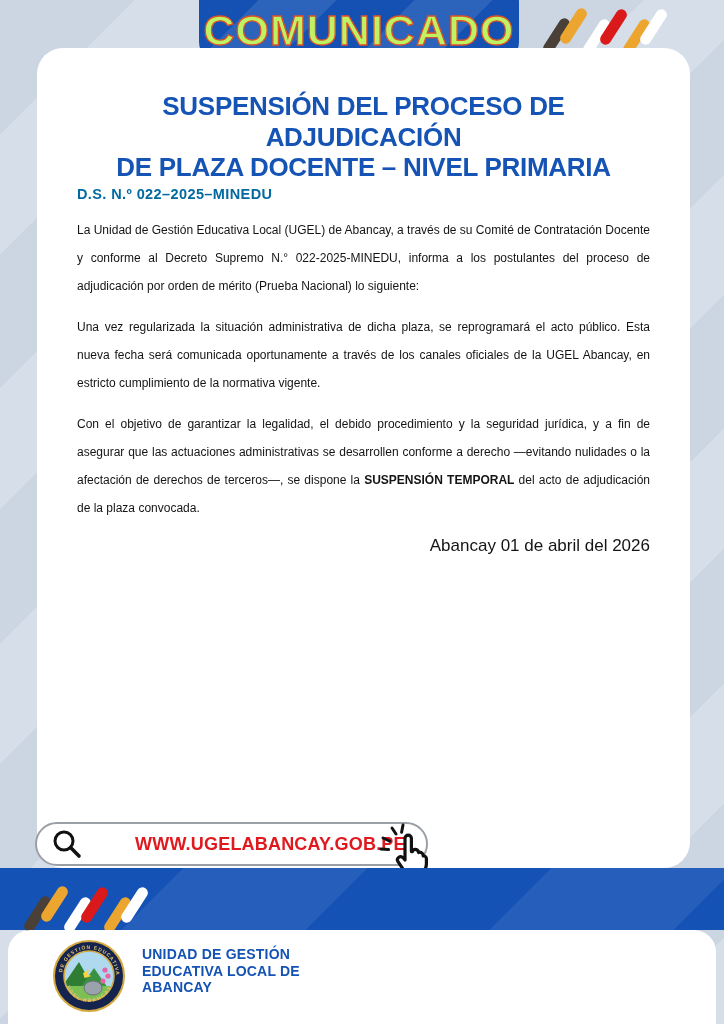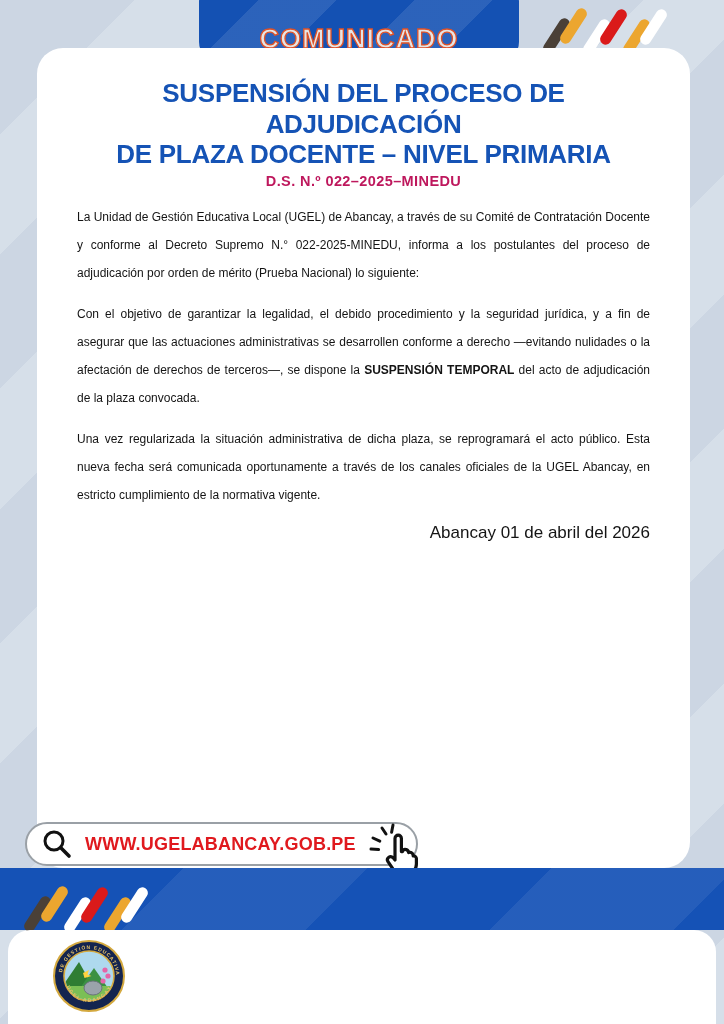--- a/index.html
+++ b/index.html
@@ -11,55 +11,56 @@
   
   .banner {
     position:absolute; left:199px; top:-18px; width:320px; height:80px;
     background:#1451b3; border-radius:20px; overflow:hidden;
     display:flex; align-items:flex-end; justify-content:center;
     padding-bottom:7px; box-sizing:border-box;
   }
   .banner::before { content:""; position:absolute; inset:0;
     background:repeating-linear-gradient(135deg,rgba(255,255,255,0) 0 55px,rgba(255,255,255,.10) 55px 110px); }
   .banner-label {
-    position:relative; font-size:27px; font-weight:bold; letter-spacing:1px;
-    color:#e5e5e5; -webkit-text-stroke:1.3px #e05126;
+    position:relative; font-size:43px; font-weight:bold; letter-spacing:1px;
+    color:#bef264; -webkit-text-stroke:1.3px #e05126;
   }
   
   .stripes { position:absolute; width:120px; height:56px; }
   .stripes-top { left:549px; top:4px; }
   .stripes-bottom { left:30px; top:882px; }
   .cap { position:absolute; width:11px; height:40px; border-radius:6px; transform:rotate(33deg); }
   .cap1 { left:2px;  top:12px; background:#4a4037; }
   .cap2 { left:19px; top:2px;  background:#eca62f; }
   .cap3 { left:42px; top:13px; background:#ffffff; }
   .cap4 { left:59px; top:3px;  background:#da1a1a; }
   .cap5 { left:82px; top:13px; background:#eca62f; }
   .cap6 { left:99px; top:3px;  background:#ffffff; }
   
   .card {
     position:absolute; left:37px; top:48px; width:653px; height:820px;
     background:#ffffff; border-radius:26px; box-sizing:border-box;
-    padding:30px 40px 0;
+    padding:43px 40px 0;
   }
   .title { color:#1553b5; font-weight:bold; text-align:center;
     font-size:26px; line-height:1.18; letter-spacing:-0.3px; }
-  .decree { color:#be185d; text-align:center; font-size:14.5px; font-weight:bold;
+  .decree { color:#0369a1; text-align:left; font-size:14.5px; font-weight:bold;
     margin-top:3px; letter-spacing:0.4px; }
   .bodytext p { margin:0 0 13px; text-align:justify; font-size:12px;
     line-height:2.33; color:#141414; }
   .bodytext p.first { margin-top:15px; }
   .bold-inline { font-weight:bold; }
   .date-line { text-align:right; font-size:17px; color:#141414; margin-top:2px; }
   
   .linkbar {
-    position:absolute; left:25px; top:822px; width:393px; height:44px;
+    position:absolute; left:35px; top:822px; width:393px; height:44px;
     background:#ffffff; border:2.5px solid #9aa0a6; border-radius:24px;
     display:flex; align-items:center; box-sizing:border-box; padding:0 14px;
     cursor:pointer;
+    gap:40px;
   }
   .url-text { color:#e0191e; font-weight:bold; font-size:18px; letter-spacing:0.2px; margin-left:12px; white-space:nowrap; }
   .hand-icon { position:absolute; right:-10px; bottom:-16px; width:60px; height:60px; }
   
   .blueband { position:absolute; left:0; top:868px; width:724px; height:62px; background:#1552b6; }
   .blueband::before { content:""; position:absolute; inset:0;
     background:repeating-linear-gradient(135deg,rgba(255,255,255,0) 0 130px,rgba(255,255,255,.07) 130px 260px); }
   .footer {
     position:absolute; left:8px; top:930px; width:708px; height:94px;
     background:#ffffff; border-radius:22px 22px 0 0;
@@ -86,22 +87,22 @@
     <span class="cap cap6"></span>
   </div>
 
   <div class="card">
     <div class="title">SUSPENSIÓN DEL PROCESO DE ADJUDICACIÓN</div>
     <div class="title">DE PLAZA DOCENTE – NIVEL PRIMARIA</div>
     <div class="decree">D.S. N.º 022–2025–MINEDU</div>
 
     <div class="bodytext">
       <p class="first">La Unidad de Gestión Educativa Local (UGEL) de Abancay, a través de su Comité de Contratación Docente y conforme al Decreto Supremo N.° 022-2025-MINEDU, informa a los postulantes del proceso de adjudicación por orden de mérito (Prueba Nacional) lo siguiente:</p>
+      <p>Una vez regularizada la situación administrativa de dicha plaza, se reprogramará el acto público. Esta nueva fecha será comunicada oportunamente a través de los canales oficiales de la UGEL Abancay, en estricto cumplimiento de la normativa vigente.</p>
       <p><span>Con el objetivo de garantizar la legalidad, el debido procedimiento y la seguridad jurídica, y a fin de asegurar que las actuaciones administrativas se desarrollen conforme a derecho —evitando nulidades o la afectación de derechos de terceros—, se dispone la </span><span class="bold-inline">SUSPENSIÓN TEMPORAL</span><span> del acto de adjudicación de la plaza convocada.</span></p>
-      <p>Una vez regularizada la situación administrativa de dicha plaza, se reprogramará el acto público. Esta nueva fecha será comunicada oportunamente a través de los canales oficiales de la UGEL Abancay, en estricto cumplimiento de la normativa vigente.</p>
       <div class="date-line">Abancay 01 de abril del 2026</div>
     </div>
   </div>
 
   <div class="linkbar">
     <svg width="32" height="32" viewBox="0 0 32 32">
       <circle cx="13" cy="13" r="9" fill="none" stroke="#111111" stroke-width="3"></circle>
       <line x1="19.8" y1="19.8" x2="28" y2="28" stroke="#111111" stroke-width="3.6" stroke-linecap="round"></line>
     </svg>
     <span class="url-text">WWW.UGELABANCAY.GOB.PE</span>
@@ -147,15 +148,20 @@
         <circle cx="56" cy="37" r="2.6" fill="#e566a8"></circle>
         <circle cx="51" cy="42" r="2.6" fill="#e566a8"></circle>
       </g>
       <text font-size="5" font-weight="bold" fill="#e6c267" letter-spacing="1">
         <textPath href="#arcTop" startOffset="50%" text-anchor="middle">UNIDAD DE GESTIÓN EDUCATIVA LOCAL</textPath>
       </text>
       <text font-size="5" font-weight="bold" fill="#e6c267" letter-spacing="1.5">
         <textPath href="#arcBottom" startOffset="50%" text-anchor="middle">UGEL ABANCAY</textPath>
       </text>
     </svg>
+    <div class="org-name">
+      <div>UNIDAD DE GESTIÓN</div>
+      <div>EDUCATIVA LOCAL DE</div>
+      <div>ABANCAY</div>
+    </div>
   </div>
 
 </div>
 
 </body></html>

